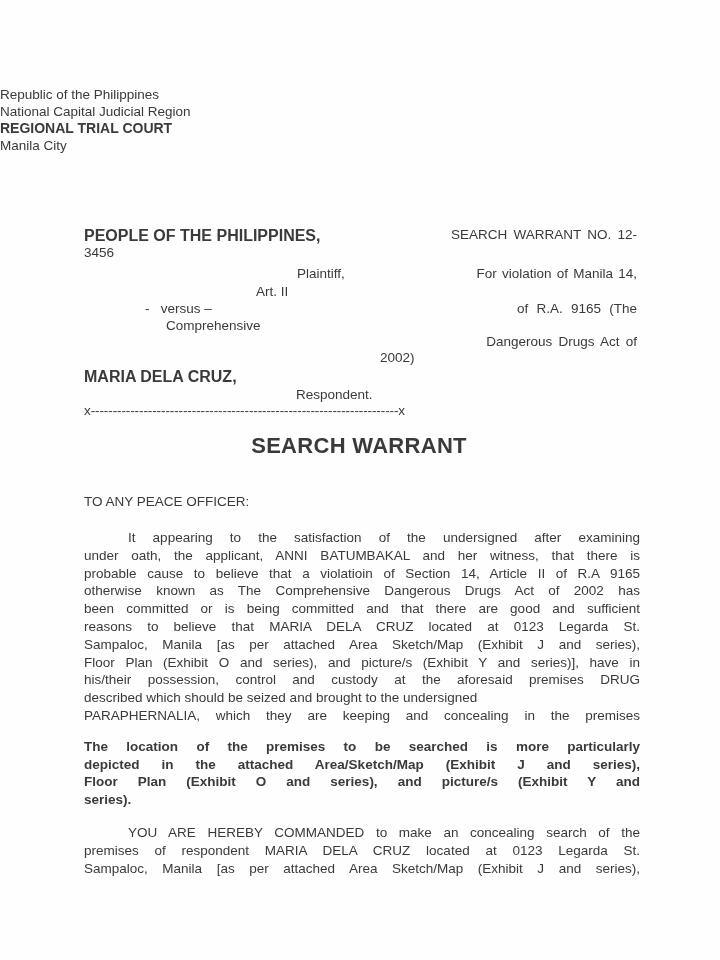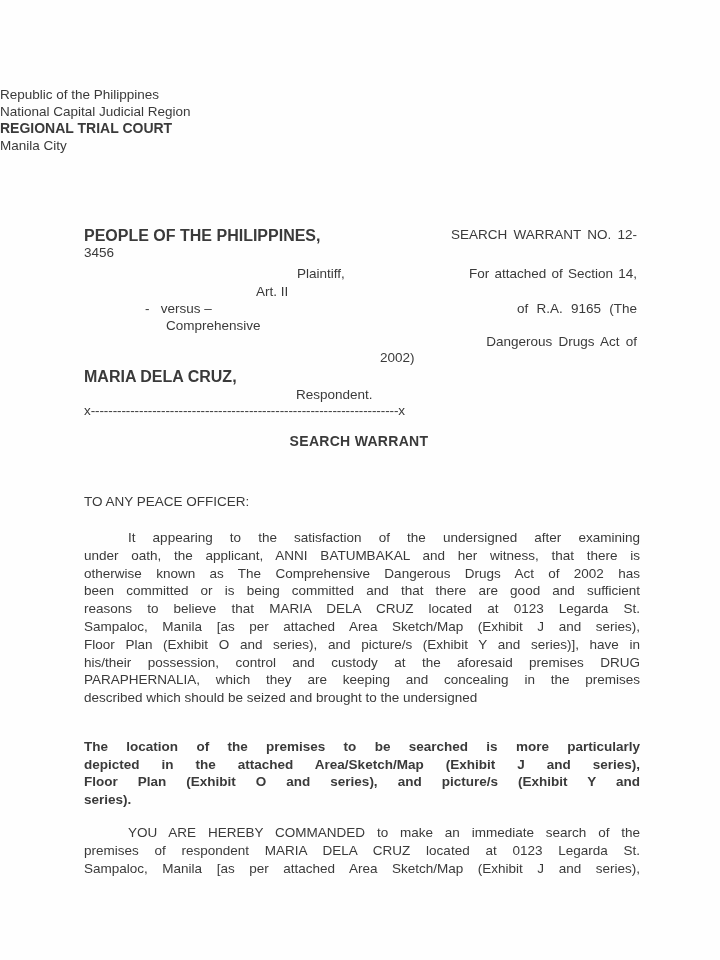--- a/index.html
+++ b/index.html
@@ -32,21 +32,21 @@
   .ws4 { word-spacing: 4.5px; }
   .name { font-weight: bold; font-size: 16px; }
   .sep  { letter-spacing: -0.1px; }
   .doc-title {
     position: absolute;
     top: 433px;
     left: 0;
     width: 718px;
     text-align: center;
     font-weight: bold;
-    font-size: 14px;
+    font-size: 22px;
     letter-spacing: 0.3px;
   }
   .body-col {
     position: absolute;
     left: 84px;
     width: 556px;
   }
   .jline {
     text-align: justify;
     text-align-last: justify;
@@ -75,47 +75,48 @@
   <div class="abs" style="left:297px; top:266px;">Plaintiff,</div>
   <div class="abs" style="left:256px; top:284px;">Art. II</div>
   <div class="abs" style="left:145px; top:301px;">-   versus –</div>
   <div class="abs" style="left:166px; top:318px;">Comprehensive</div>
   <div class="abs" style="left:380px; top:350px;">2002)</div>
   <div class="abs name" style="left:84px; top:368px;">MARIA DELA CRUZ,</div>
   <div class="abs" style="left:296px; top:387px;">Respondent.</div>
   <div class="abs sep" style="left:84px; top:403px;">x----------------------------------------------------------------------x</div>
 
   <div class="abs right-col ws2" style="top:227px;">SEARCH WARRANT NO. 12-</div>
-  <div class="abs right-col ws1" style="top:266px;">For attached of Section 14,</div>
+  <div class="abs right-col ws1" style="top:266px;">For violation of Manila 14,</div>
   <div class="abs right-col ws4" style="top:301px;">of R.A. 9165 (The</div>
   <div class="abs right-col ws2" style="top:334px;">Dangerous Drugs Act of</div>
 
   <div class="doc-title">SEARCH WARRANT</div>
 
   <div class="abs" style="left:84px; top:494px;">TO ANY PEACE OFFICER:</div>
 
   <div class="body-col p1" style="top:529px;">
     <div class="jline indent">It appearing to the satisfaction of the undersigned after examining</div>
     <div class="jline">under oath, the applicant, ANNI BATUMBAKAL and her witness, that there is</div>
+    <div class="jline">probable cause to believe that a violatioin of Section 14, Article II of R.A 9165</div>
     <div class="jline">otherwise known as The Comprehensive Dangerous Drugs Act of 2002 has</div>
     <div class="jline">been committed or is being committed and that there are good and sufficient</div>
     <div class="jline">reasons to believe that MARIA DELA CRUZ located at 0123 Legarda St.</div>
     <div class="jline">Sampaloc, Manila [as per attached Area Sketch/Map (Exhibit J and series),</div>
     <div class="jline">Floor Plan (Exhibit O and series), and picture/s (Exhibit Y and series)], have in</div>
     <div class="jline">his/their possession, control and custody at the aforesaid premises DRUG</div>
+    <div class="jline noexpand">described which should be seized and brought to the undersigned</div>
     <div class="jline">PARAPHERNALIA, which they are keeping and concealing in the premises</div>
-    <div class="jline noexpand">described which should be seized and brought to the undersigned</div>
   </div>
 
   <div class="body-col p2" style="top:738px;">
     <div class="jline">The location of the premises to be searched is more particularly</div>
     <div class="jline">depicted in the attached Area/Sketch/Map (Exhibit J and series),</div>
     <div class="jline">Floor Plan (Exhibit O and series), and picture/s (Exhibit Y and</div>
     <div class="jline noexpand">series).</div>
   </div>
 
   <div class="body-col p3" style="top:824px;">
-    <div class="jline indent">YOU ARE HEREBY COMMANDED to make an immediate search of the</div>
+    <div class="jline indent">YOU ARE HEREBY COMMANDED to make an concealing search of the</div>
     <div class="jline">premises of respondent MARIA DELA CRUZ located at 0123 Legarda St.</div>
     <div class="jline">Sampaloc, Manila [as per attached Area Sketch/Map (Exhibit J and series),</div>
   </div>
 
 </div>
 
 </body></html>

